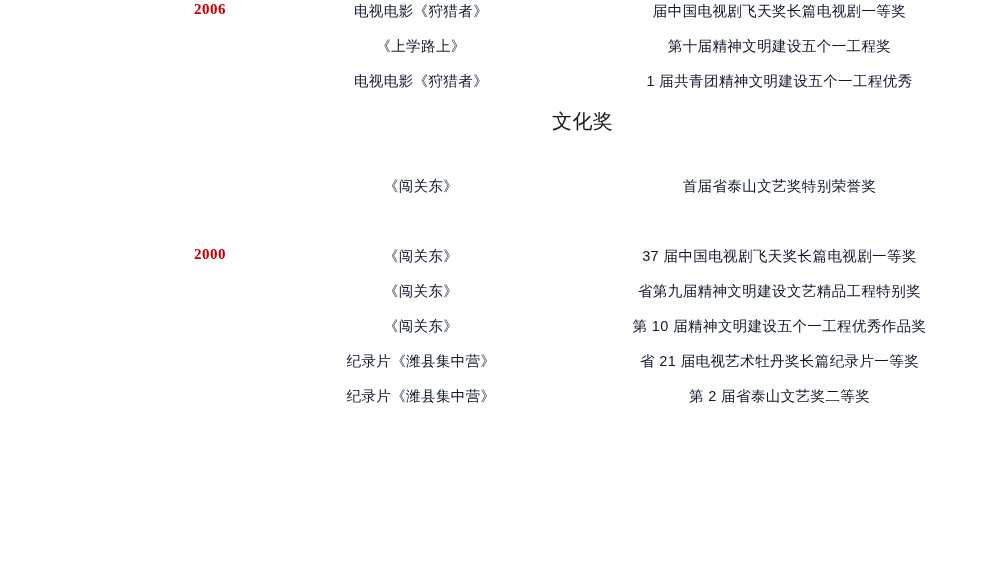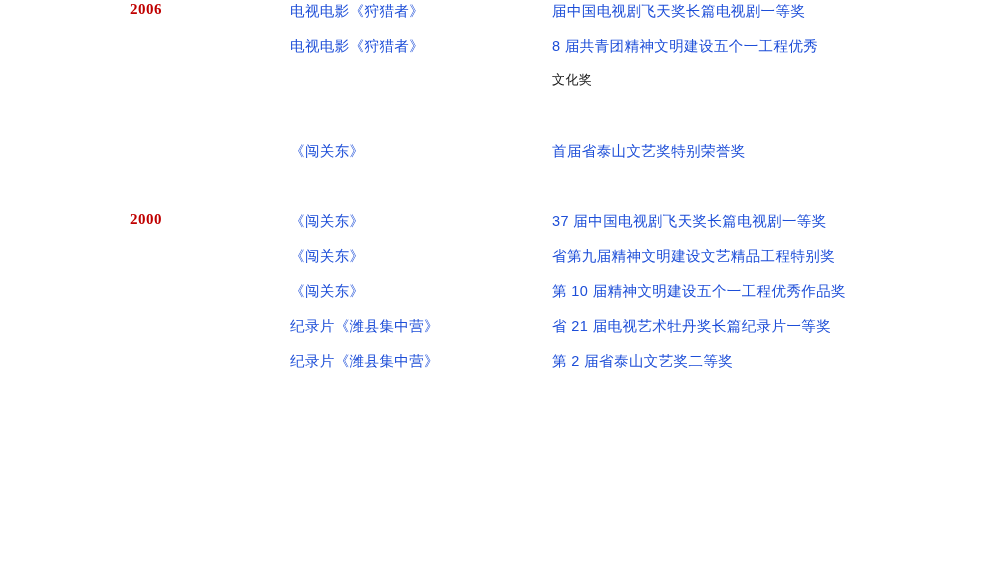--- a/index.html
+++ b/index.html
@@ -46,35 +46,36 @@
   }
   .year-text {
     color: #c00000;
     font-size: 15px;
     font-weight: bold;
     letter-spacing: 0.5px;
     font-family: "Liberation Serif", "DejaVu Serif", serif;
   }
   .work-text, .award-text {
     font-size: 14.5px;
-    color: #1d4ed8;
+    color: #0f172a;
     line-height: 1.6;
     letter-spacing: 0.4px;
   }
   .row {
     height: 35px;
+    text-align: center;
   }
   .row-cont {
     height: 35px;
   }
   .spacer-row td {
     height: 35px;
   }
   .award-cont {
-    font-size: 13px;
+    font-size: 20px;
     color: #171717;
     line-height: 1.6;
     letter-spacing: 0.4px;
   }
 </style>
 </head>
 <body>
 
 <div class="page">
   <table class="awards">
@@ -86,30 +87,41 @@
         </td>
         <td class="col-work">
           <span class="work-text">电视电影《狩猎者》</span>
         </td>
         <td class="col-award">
           <span class="award-text">届中国电视剧飞天奖长篇电视剧一等奖</span>
         </td>
       </tr>
 
 
+      <tr class="row">
+        <td class="col-year">
+          <span class="year-text"></span>
+        </td>
+        <td class="col-work">
+          <span class="work-text">《上学路上》</span>
+        </td>
+        <td class="col-award">
+          <span class="award-text">第十届精神文明建设五个一工程奖</span>
+        </td>
+      </tr>
 
       <tr class="row">
         <td class="col-year">
           <span class="year-text"></span>
         </td>
         <td class="col-work">
           <span class="work-text">电视电影《狩猎者》</span>
         </td>
         <td class="col-award">
-          <span class="award-text">8 届共青团精神文明建设五个一工程优秀</span>
+          <span class="award-text">1 届共青团精神文明建设五个一工程优秀</span>
         </td>
       </tr>
 
       <tr class="row-cont">
         <td class="col-year"></td>
         <td class="col-work"></td>
         <td class="col-award">
           <span class="award-cont">文化奖</span>
         </td>
       </tr>

